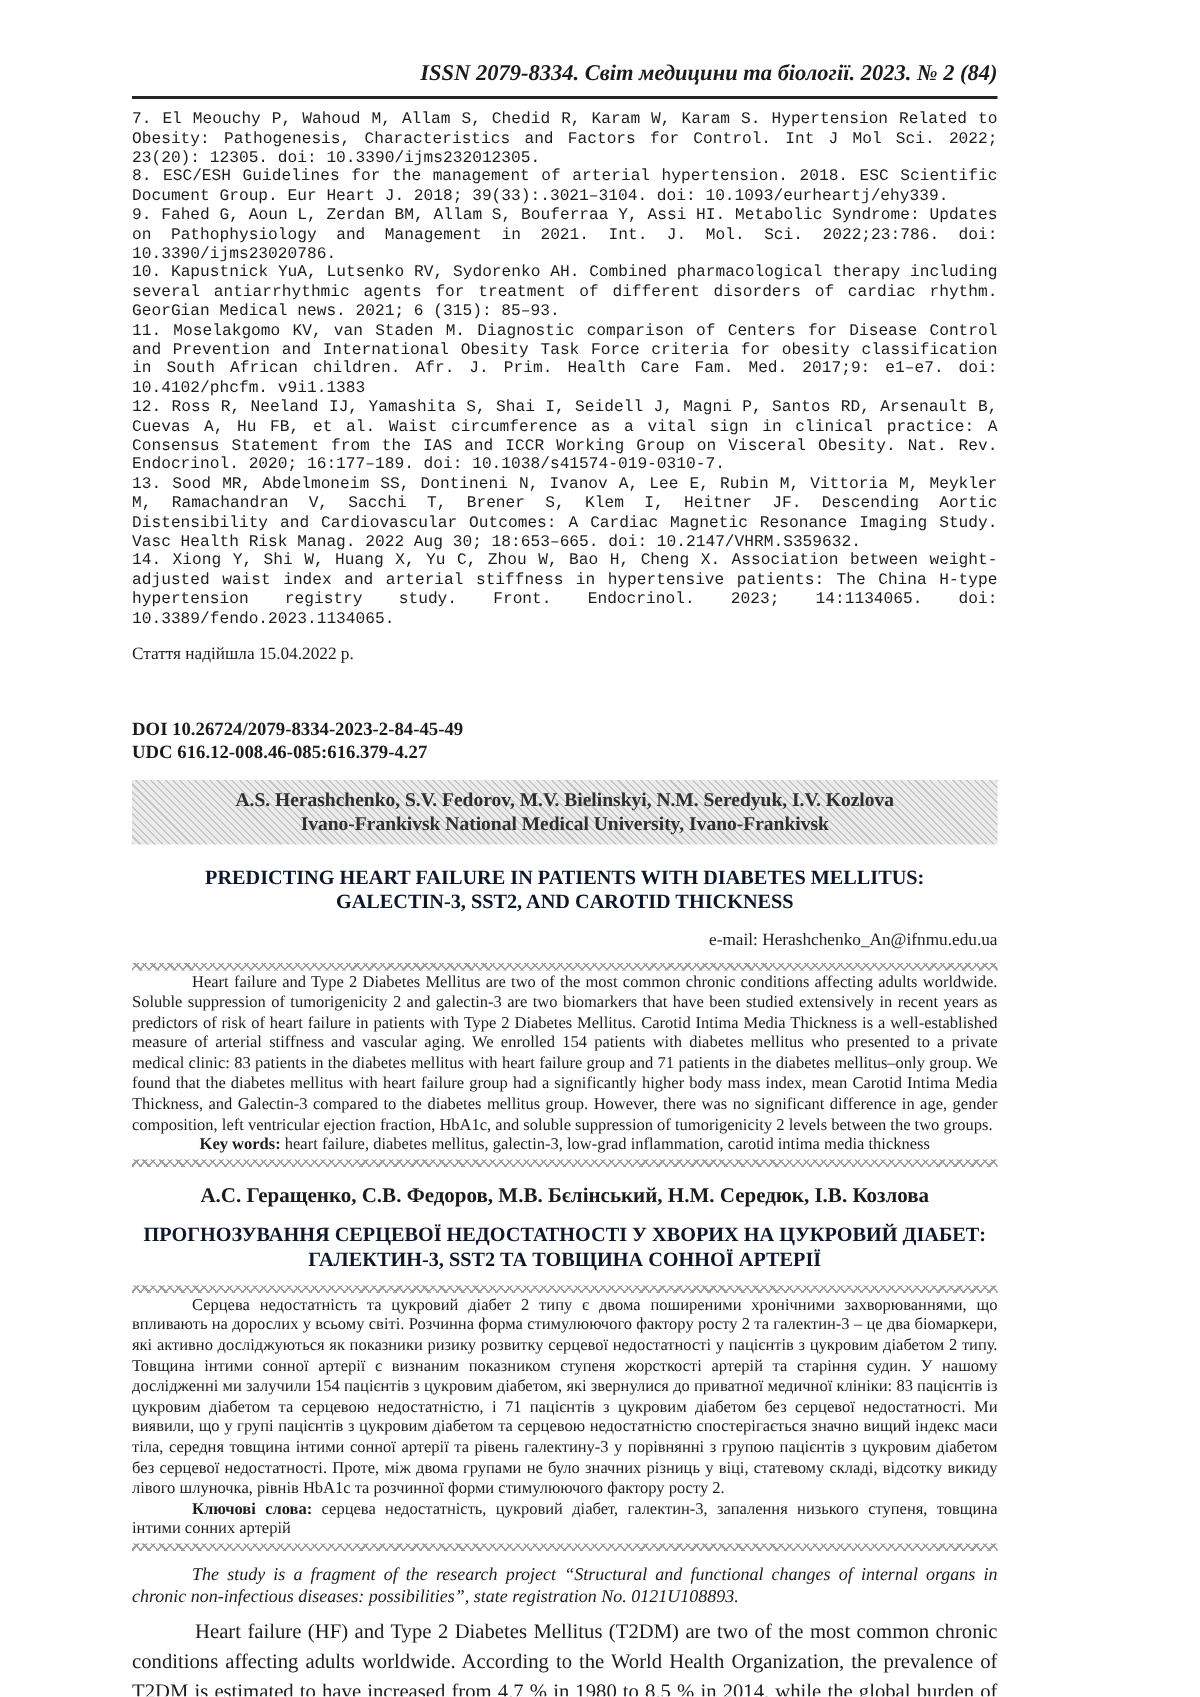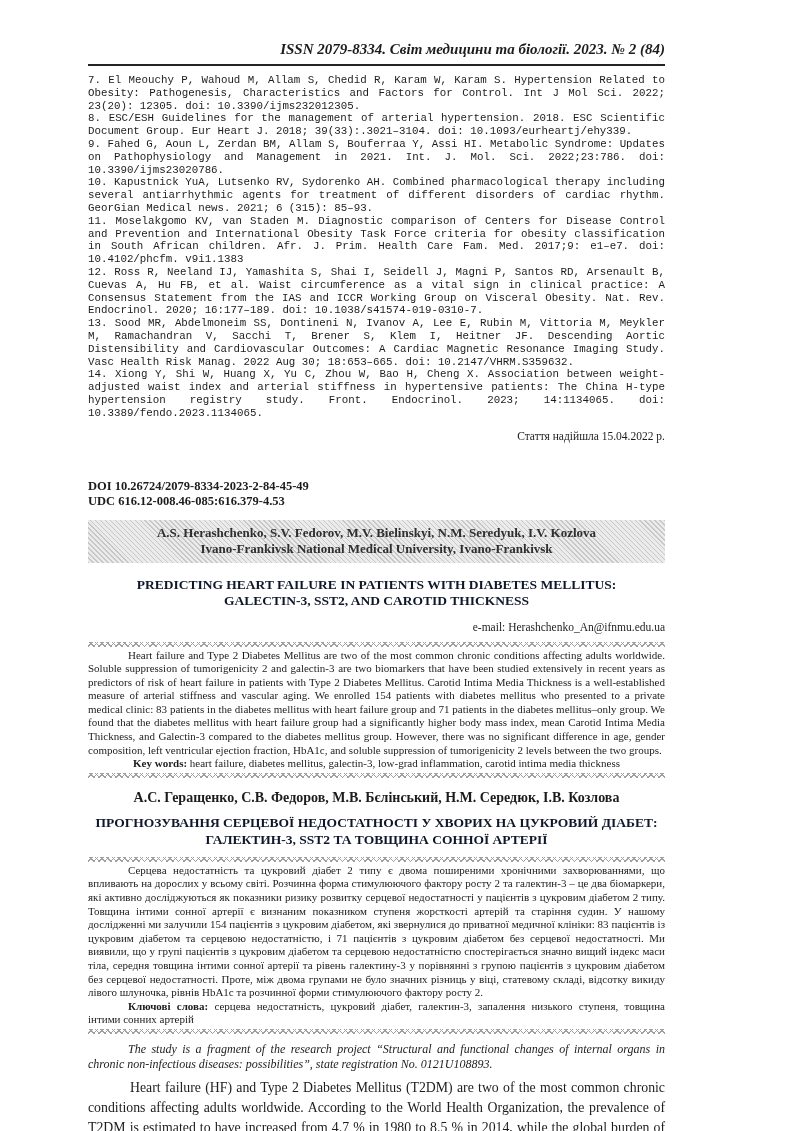--- a/index.html
+++ b/index.html
@@ -12,21 +12,21 @@
     color:#1c1c1c;
     overflow:hidden;
   }
   .page-header{
     text-align:right;font-weight:bold;font-style:italic;
     font-size:15px;line-height:19px;
     padding-bottom:5px;border-bottom:2px solid #242424;
   }
   .references{margin-top:8px;font-size:10.8px;line-height:12.8px;text-align:justify;font-family:Liberation Mono, monospace;}
   .references p{margin:0;}
-  .received{text-align:right;font-size:11.5px;line-height:13px;margin:10px 0 0;}
+  .received{text-align:left;font-size:11.5px;line-height:13px;margin:10px 0 0;}
   .ids{margin-top:36px;font-weight:bold;font-size:12.5px;line-height:15.5px;}
   .ids p{margin:0;}
   .authors-band{
     margin-top:10px;text-align:center;font-weight:bold;
     font-size:13px;line-height:16px;color:#2e2e2e;
     padding:5px 0 6px;
     background-image:repeating-linear-gradient(45deg,#c7c7c7 0 1px,#ebebeb 1px 3.5px);
   }
   .authors-band p{margin:0;}
   .title-en,.title-ua{
@@ -74,21 +74,21 @@
     <p class="ref">11. Moselakgomo KV, van Staden M. Diagnostic comparison of Centers for Disease Control and Prevention and International Obesity Task Force criteria for obesity classification in South African children. Afr. J. Prim. Health Care Fam. Med. 2017;9: e1–e7. doi: 10.4102/phcfm. v9i1.1383</p>
     <p class="ref">12. Ross R, Neeland IJ, Yamashita S, Shai I, Seidell J, Magni P, Santos RD, Arsenault B, Cuevas A, Hu FB, et al. Waist circumference as a vital sign in clinical practice: A Consensus Statement from the IAS and ICCR Working Group on Visceral Obesity. Nat. Rev. Endocrinol. 2020; 16:177–189. doi: 10.1038/s41574-019-0310-7.</p>
     <p class="ref">13. Sood MR, Abdelmoneim SS, Dontineni N, Ivanov A, Lee E, Rubin M, Vittoria M, Meykler M, Ramachandran V, Sacchi T, Brener S, Klem I, Heitner JF. Descending Aortic Distensibility and Cardiovascular Outcomes: A Cardiac Magnetic Resonance Imaging Study. Vasc Health Risk Manag. 2022 Aug 30; 18:653–665. doi: 10.2147/VHRM.S359632.</p>
     <p class="ref">14. Xiong Y, Shi W, Huang X, Yu C, Zhou W, Bao H, Cheng X. Association between weight-adjusted waist index and arterial stiffness in hypertensive patients: The China H-type hypertension registry study. Front. Endocrinol.  2023; 14:1134065. doi: 10.3389/fendo.2023.1134065.</p>
   </div>
 
   <p class="received">Стаття надійшла 15.04.2022 р.</p>
 
   <div class="ids">
     <p>DOI 10.26724/2079-8334-2023-2-84-45-49</p>
-    <p>UDC 616.12-008.46-085:616.379-4.53</p>
+    <p>UDC 616.12-008.46-085:616.379-4.27</p>
   </div>
 
   <div class="authors-band">
     <p>A.S. Herashchenko, S.V. Fedorov, M.V. Bielinskyi, N.M. Seredyuk, I.V. Kozlova</p>
     <p>Ivano-Frankivsk National Medical University, Ivano-Frankivsk</p>
   </div>
 
   <h1 class="title-en">
     <span>PREDICTING HEART FAILURE IN PATIENTS WITH DIABETES MELLITUS:</span><br>
     <span>GALECTIN-3, SST2, AND CAROTID THICKNESS</span>

